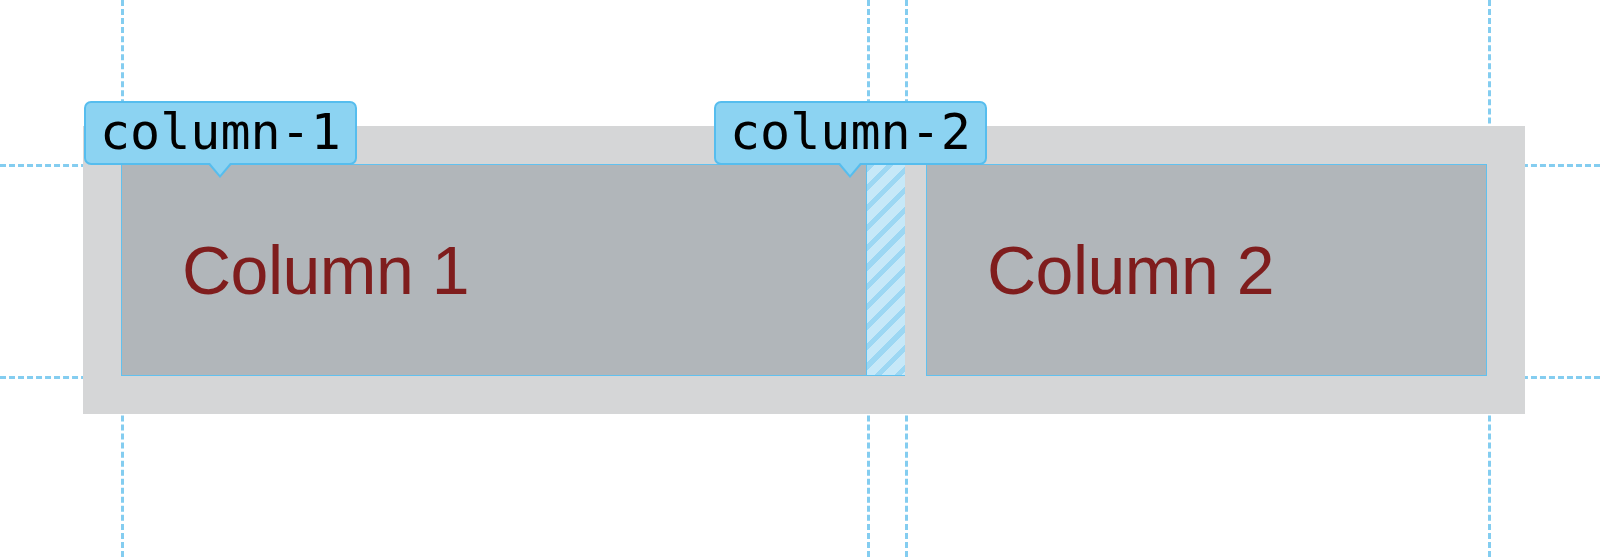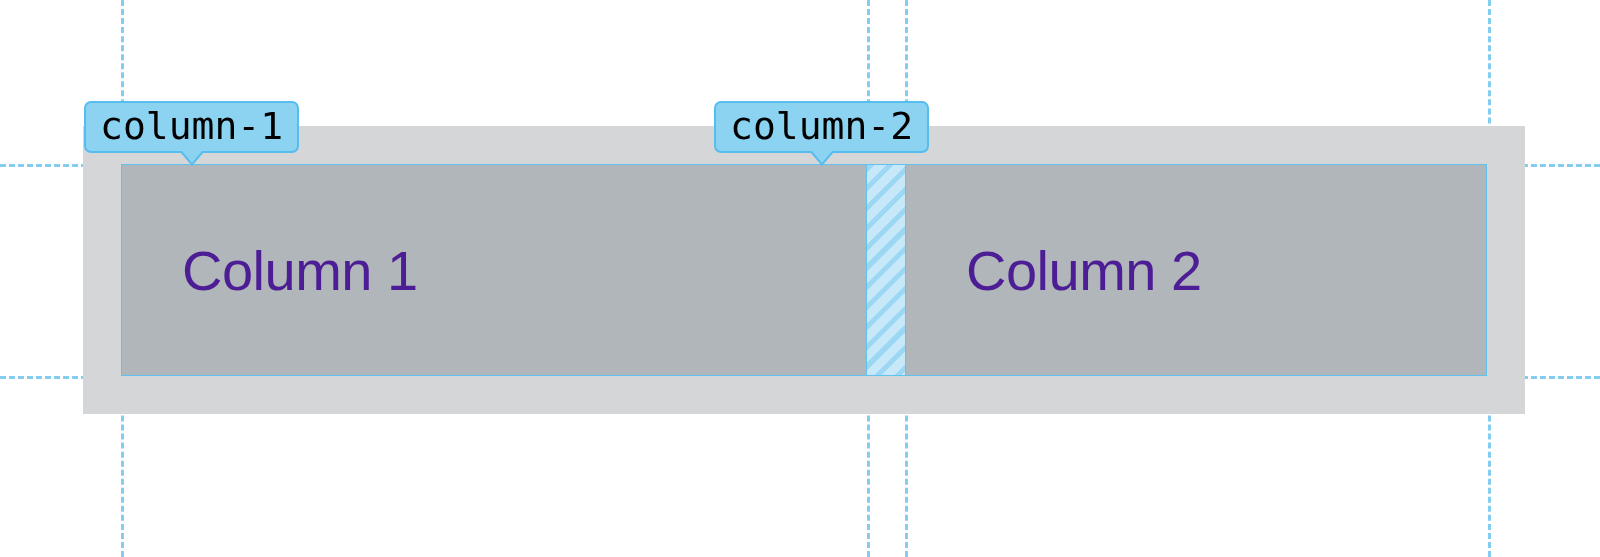--- a/index.html
+++ b/index.html
@@ -41,45 +41,45 @@
       padding: 38px;
       display: grid;
       grid-template-columns: 746px 38px 1fr;
       grid-template-rows: 1fr;
     }
     .col {
       background: #b1b6ba;
       display: flex;
       align-items: center;
       padding-left: 60px;
-      font-size: 56px;
+      font-size: 68px;
       letter-spacing: -0.5px;
-      color: #4c1d95;
+      color: #7f1d1d;
     }
     .col1 { grid-column: 1; border: 1px solid #61c1ef; }
-    .col2 { grid-column: 3; border: 1px solid #61c1ef; }
+    .col2 { grid-column: 3; border: 1px solid #61c1ef; margin-left: 21px; }
     .gap {
       grid-column: 2;
       background: repeating-linear-gradient(
         135deg,
         #9cd7f3 0px,
         #9cd7f3 5px,
         #c6e8f8 5px,
         #c6e8f8 14px
       );
       border-top: 1px solid #61c1ef;
       border-bottom: 1px solid #61c1ef;
     }
     .label {
       position: absolute;
       background: #8cd3f2;
       border: 2px solid #56bdee;
       border-radius: 7px;
       font-family: ui-monospace, SFMono-Regular, Menlo, Monaco, Consolas, monospace;
-      font-size: 38px;
+      font-size: 50px;
       color: #000;
       padding: 4px 14px 6px 14px;
       line-height: 1;
       white-space: nowrap;
     }
     .label .caret {
       position: absolute;
       bottom: -12px;
       left: 50%;
       transform: translateX(-50%);

